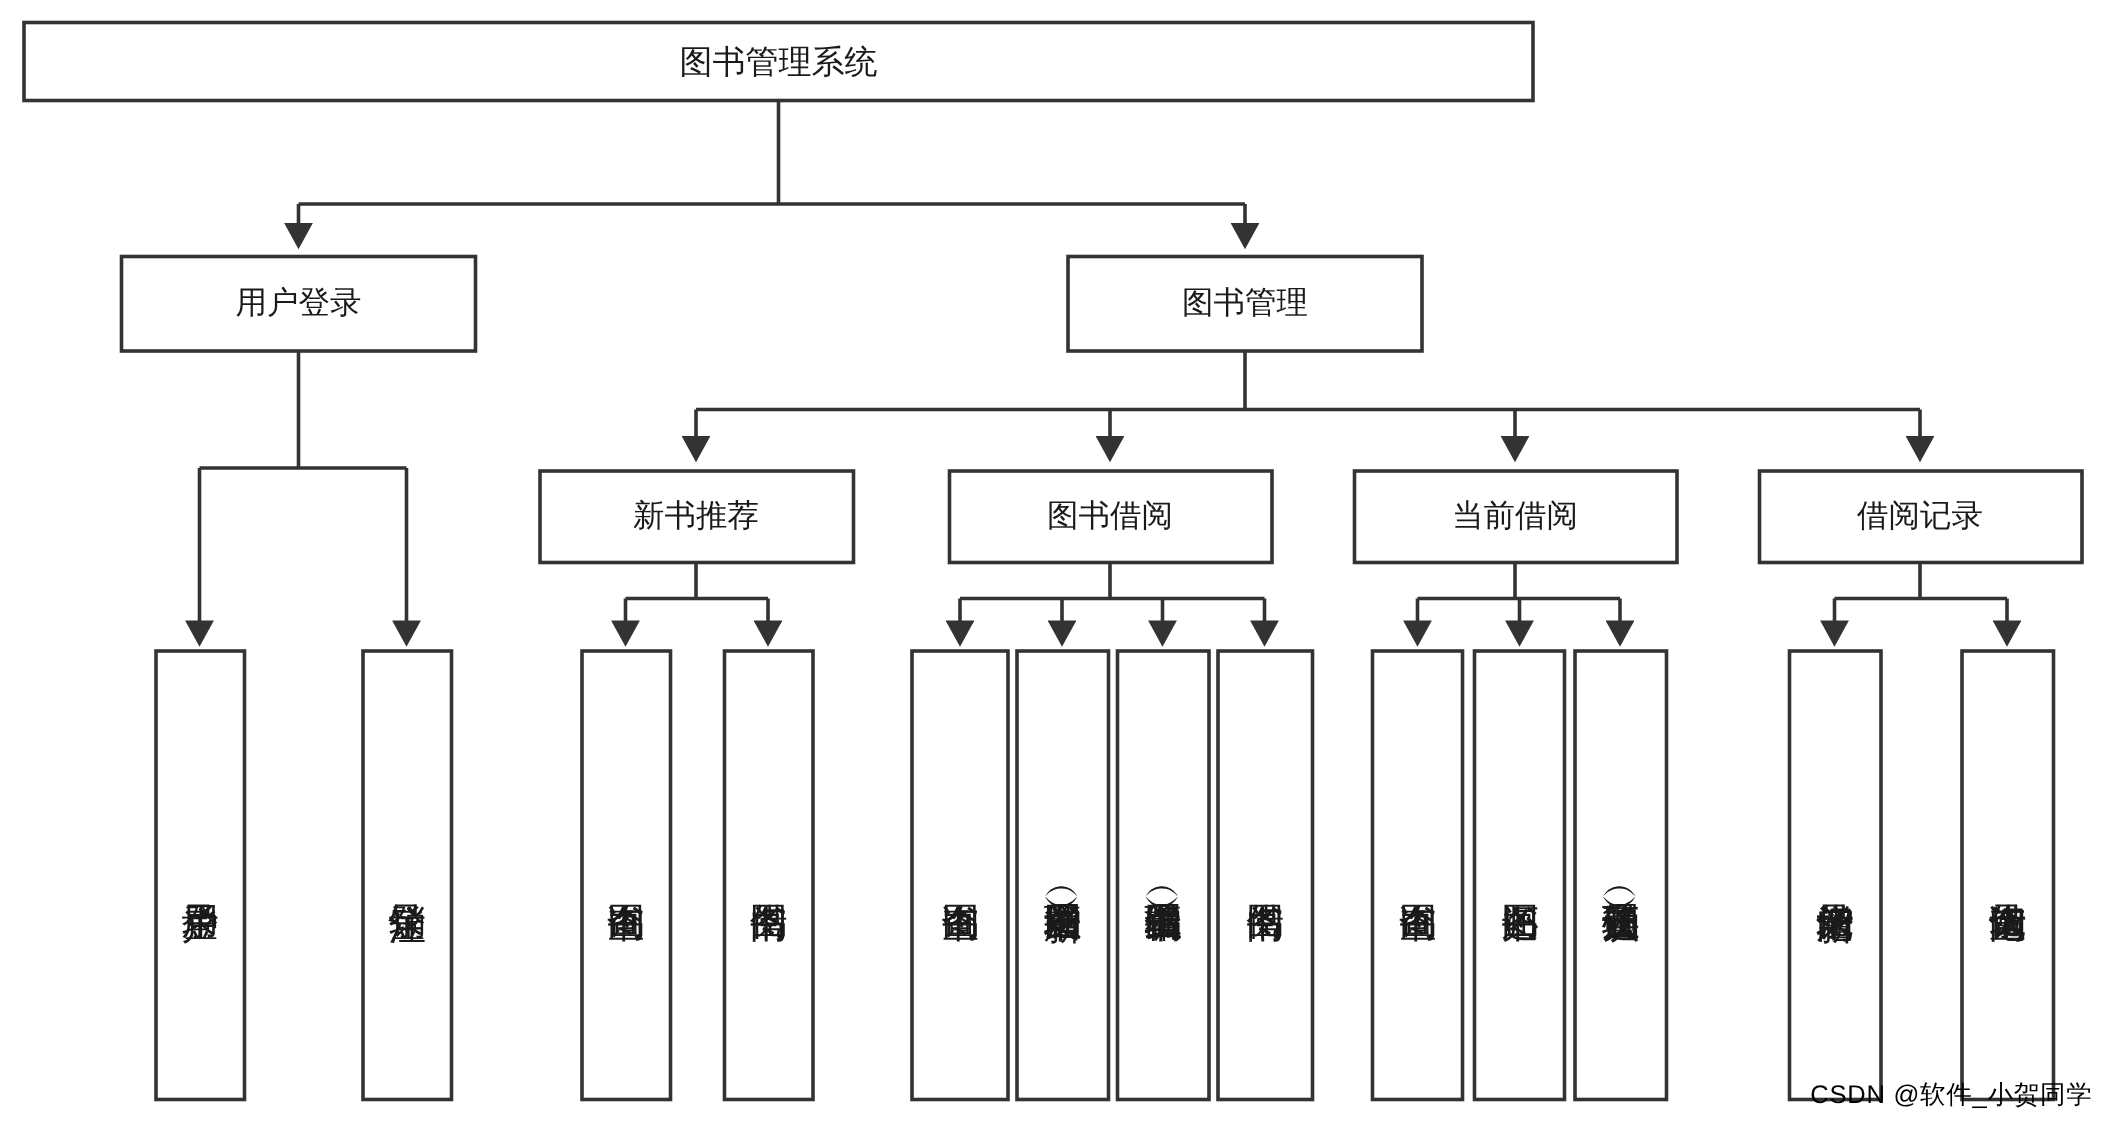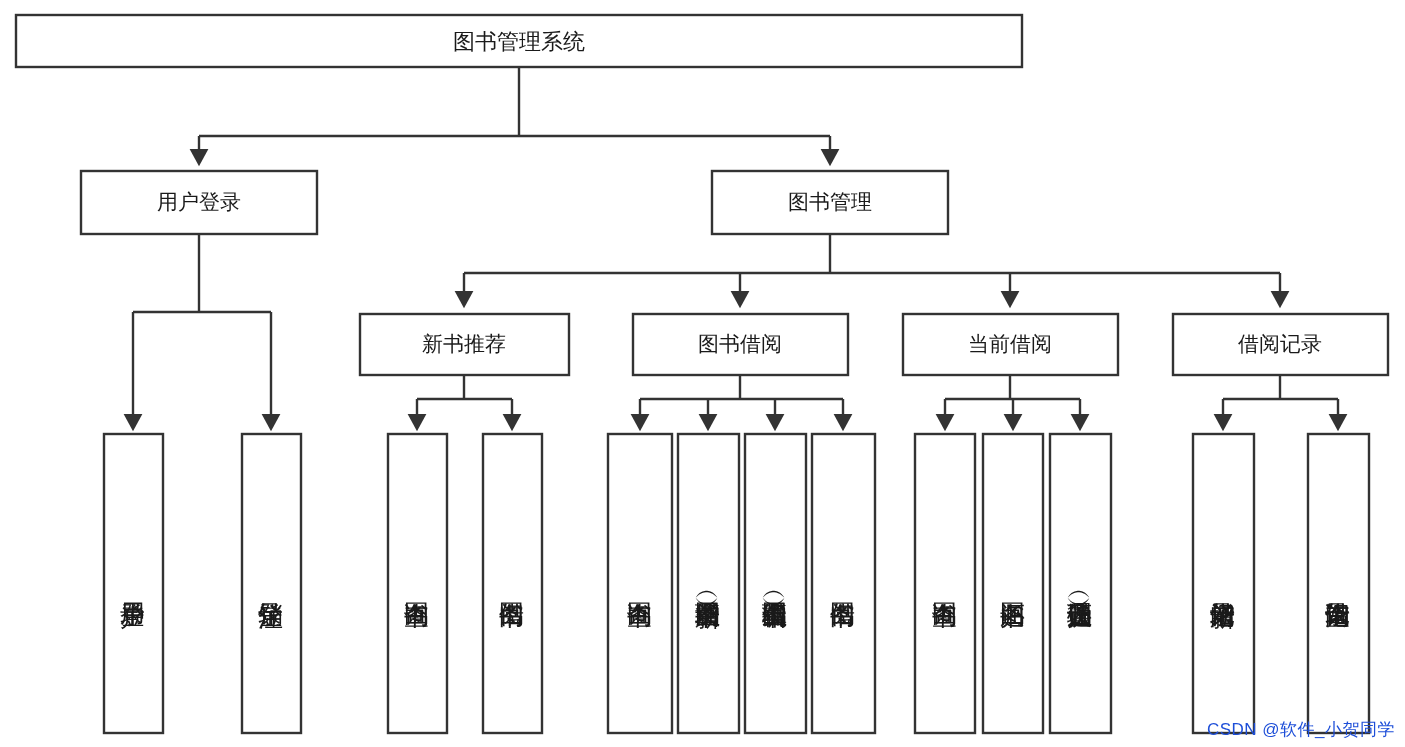--- a/index.html
+++ b/index.html
@@ -46,21 +46,21 @@
     stroke: #333333;
     stroke-width: 2.4;
     fill: none;
   }
   .watermark {
     position: absolute;
     right: 10px;
     bottom: 6px;
     font-family: "Liberation Sans", "DejaVu Sans", sans-serif;
     font-size: 17px;
-    color: #1d4ed8;
+    color: #000000;
     white-space: nowrap;
     letter-spacing: 0.5px;
     pointer-events: none;
   }
 </style>
 </head>
 <body>
 
 <svg id="diagram" viewBox="0 0 1405 747" xmlns="http://www.w3.org/2000/svg">
 

